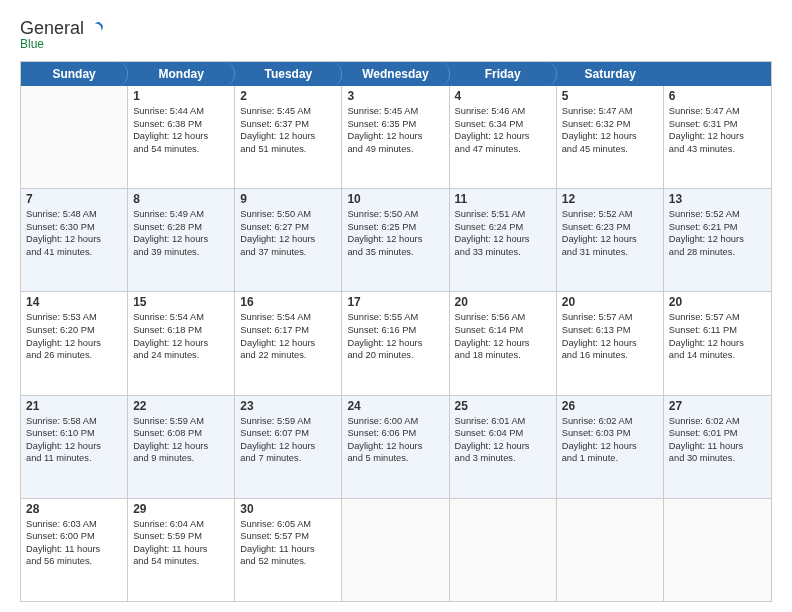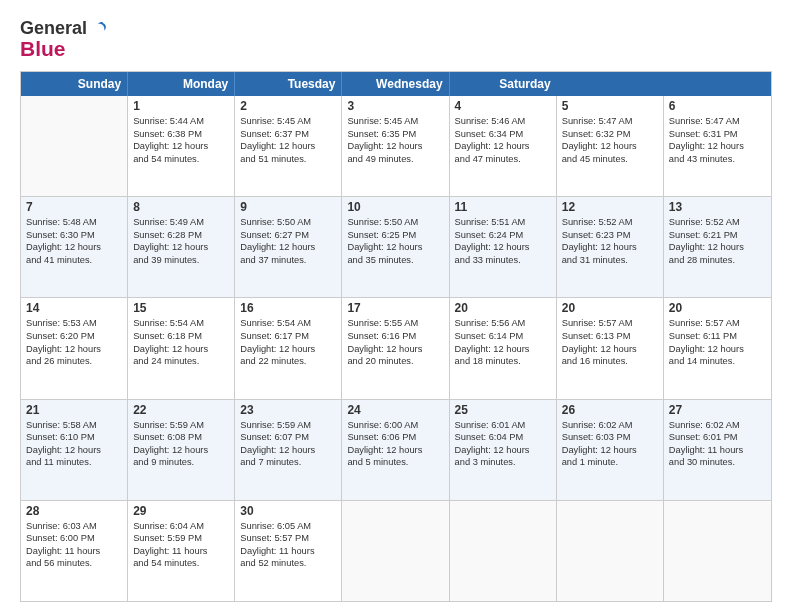--- a/index.html
+++ b/index.html
@@ -50,22 +50,23 @@
     .cal-header {
       display: grid;
       grid-template-columns: repeat(7, 1fr);
       background: #2a6aad;
     }
     .cal-header-cell {
       color: #fff;
       font-size: 12px;
       font-weight: bold;
       padding: 5px 6px;
-      text-align: right;
+      text-align: center;
       border-right: 1px solid #4a8ad0;
+      border-radius: 11px;
     }
     .cal-header-cell:last-child { border-right: none; }
     .cal-body {
       display: flex;
       flex-direction: column;
       flex: 1;
     }
     .cal-row {
       display: grid;
       grid-template-columns: repeat(7, 1fr);
@@ -106,40 +107,41 @@
     }
   </style>
 </head>
 <body>
 
 <div class="page">
   <div class="header">
     <div class="logo">
   <div style="display:flex;align-items:flex-start;flex-direction:column;">
     <div style="display:flex;align-items:center;">
-      <span style="font-size:18px;font-weight:bold;color:#333;">General</span>
+      <span style="font-size:18px;font-weight:normal;color:#333;">General</span>
       <svg width="18" height="14" viewBox="0 0 24 18" style="margin-left:2px;">
         <path d="M12 2 C17 1 22 5 20 11 C24 8 23 2 18 1 C20 -1 15 -1 12 2 Z" fill="#1a6bbf"></path>
       </svg>
     </div>
-    <span style="font-size:21px;font-weight:bold;color:#be185d;margin-top:-2px;">Blue</span>
+    <span style="font-size:12px;font-weight:normal;color:#15803d;margin-top:-2px;">Blue</span>
   </div>
 </div>
     <div class="month-title">
       <h1></h1>
       <h2></h2>
     </div>
   </div>
 
   <div class="calendar">
     <div class="cal-header">
     <div class="cal-header-cell">Sunday</div>
         <div class="cal-header-cell">Monday</div>
         <div class="cal-header-cell">Tuesday</div>
         <div class="cal-header-cell">Wednesday</div>
+        <div class="cal-header-cell">Friday</div>
         <div class="cal-header-cell">Saturday</div>
       </div>
     <div class="cal-body">
     <div class="cal-row">
           <div class="cal-cell empty"></div>
           <div class="cal-cell">
         <span class="day-num">1</span>
         <span class="cell-line">Sunrise: 5:44 AM</span>
         <span class="cell-line">Sunset: 6:38 PM</span>
         <span class="cell-line">Daylight: 12 hours</span>

